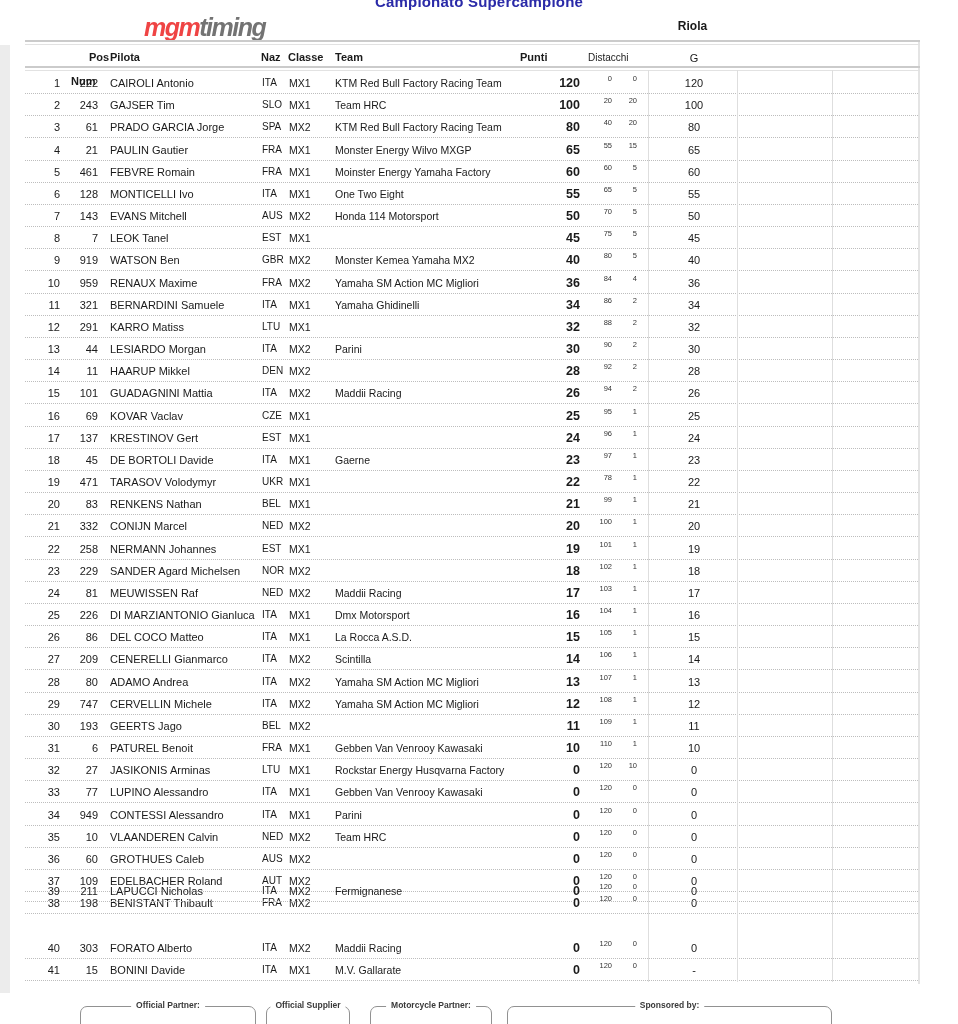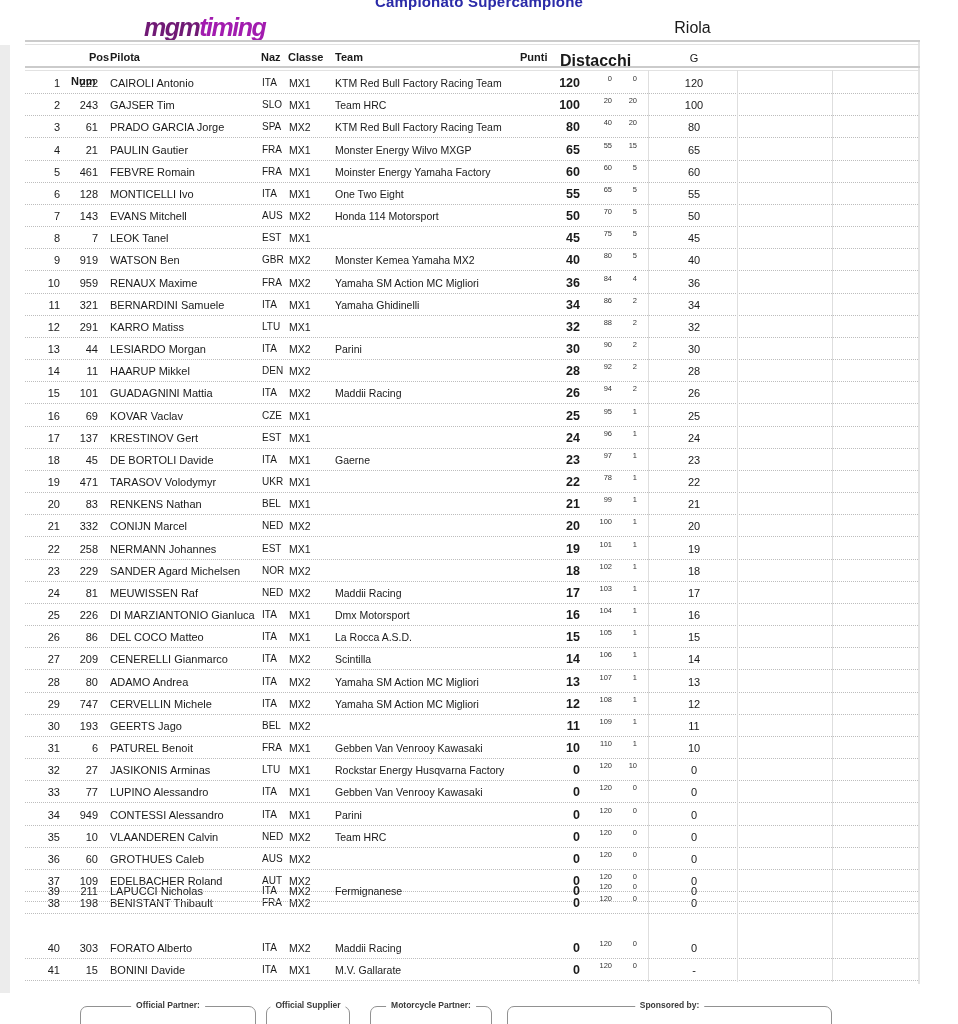--- a/index.html
+++ b/index.html
@@ -8,36 +8,36 @@
     font-family:"Liberation Sans","DejaVu Sans",sans-serif;color:#1a1a1a;
   }
   .edge-left{position:absolute;left:0;top:45px;width:10px;height:948px;background:#ececec;}
   .edge-right{position:absolute;left:918px;top:40px;width:2px;height:944px;background:#e4e4e4;}
 
   .doc-title{position:absolute;top:-7px;left:0;width:958px;text-align:center;
     font-size:15px;font-weight:bold;letter-spacing:.2px;}
   .logo{position:absolute;left:144px;top:13px;font-size:25px;font-weight:bold;
     font-style:italic;letter-spacing:-1.5px;white-space:nowrap;}
   .location{position:absolute;left:648px;top:19px;width:89px;text-align:center;
-    font-size:16px;font-weight:normal;}
+    font-size:12px;font-weight:bold;}
 
   .sep{position:absolute;left:25px;width:895px;height:2px;
     border-top:2px solid #cbcbcb;border-bottom:1px solid #e2e2e2;}
   .sep-top{top:40px;}
   .sep-head{top:66px;}
 
   .th{position:absolute;top:51px;font-size:11px;font-weight:bold;white-space:nowrap;}
   .th-pos{left:41px;padding-left:48px;}
   .th-num{left:71px;margin-top:24px;}
   .th-pilota{left:110px;}
   .th-naz{left:261px;}
   .th-classe{left:288px;}
   .th-team{left:335px;}
   .th-punti{left:520px;width:58px;text-align:left;}
-  .th-dist{left:560px;font-weight:bold;font-size:16px;top:52px;}
+  .th-dist{left:588px;font-weight:normal;font-size:10px;top:52px;}
   .th-g{left:664px;width:60px;text-align:center;font-weight:normal;top:52px;}
 
   .vline{position:absolute;top:70px;height:912px;width:1px;background:#dedede;}
   .vl-1{left:648px;} .vl-2{left:737px;} .vl-3{left:832px;}
 
   .row{position:absolute;left:0;width:958px;height:22px;}
   .row .dots{position:absolute;left:25px;width:893px;bottom:0;height:0;
     border-bottom:1px dotted #bdbdbd;}
   .c{position:absolute;white-space:nowrap;font-size:11px;}
   .c-pos{left:30px;width:30px;text-align:right;top:5px;}
@@ -64,21 +64,21 @@
 </head>
 <body>
 
 <div class="page">
 
   <div class="edge-left"></div>
   <div class="edge-right"></div>
 
   <div class="doc-title" style="color: rgb(42, 42, 168);">Campionato Supercampione</div>
 
-  <div class="logo"><span style="color: #701a75;">mgm</span><span style="color: #a21caf;">timing</span></div>
+  <div class="logo"><span style="color: #ef4444;">mgm</span><span style="color: #737373;">timing</span></div>
 
   <div class="location">Riola</div>
 
   <div class="sep sep-top"></div>
 
   <span class="th th-pos">Pos</span>
   <span class="th th-num">Num</span>
   <span class="th th-pilota">Pilota</span>
   <span class="th th-naz">Naz</span>
   <span class="th th-classe">Classe</span>

